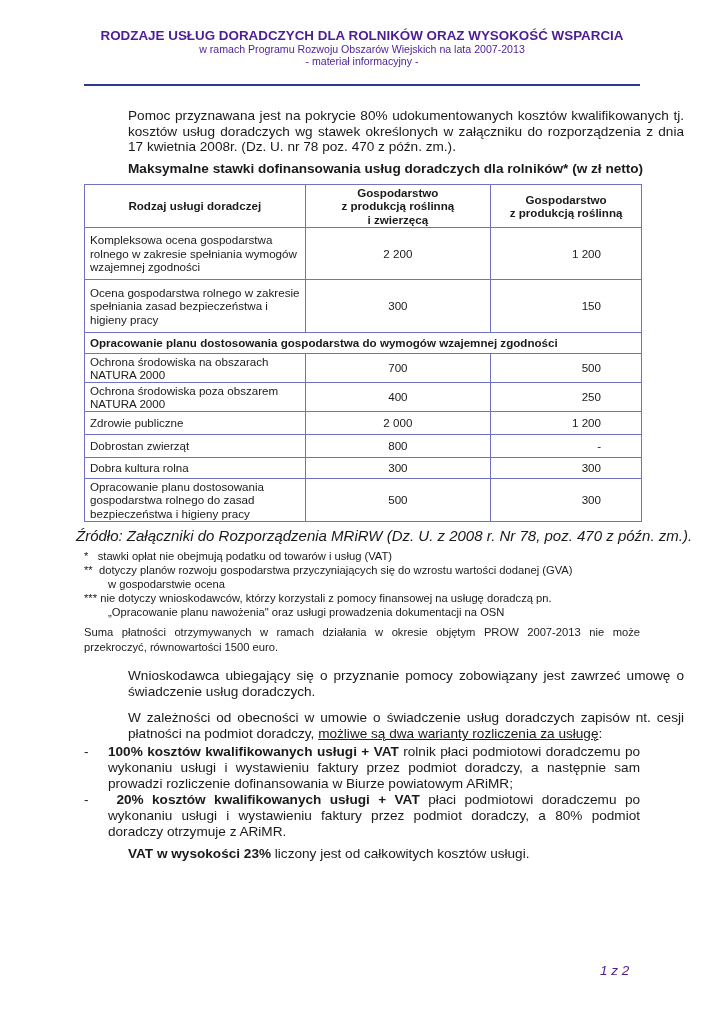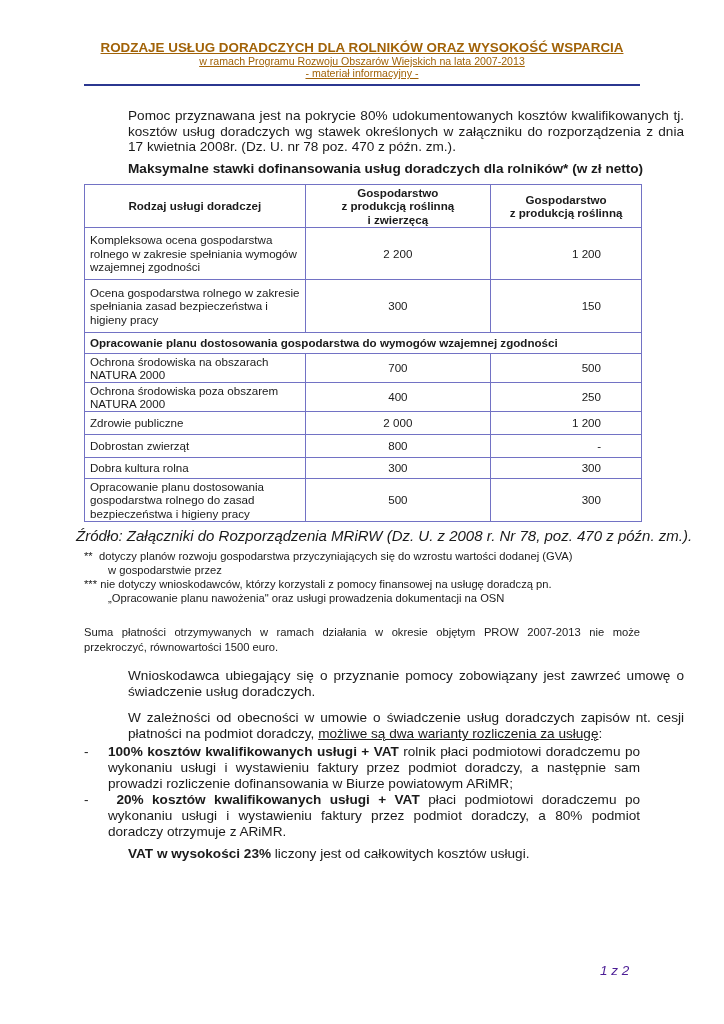--- a/index.html
+++ b/index.html
@@ -1,18 +1,18 @@
 <!DOCTYPE html>
 <html><head>
 <meta charset="utf-8">
 <style>
   html, body { margin:0; padding:0; background:#ffffff; }
   body { width:724px; height:1024px; position:relative; overflow:hidden;
          font-family:"Liberation Sans", sans-serif; color:#1a1a1a; }
-  .header { position:absolute; left:84px; top:40px; width:556px; text-align:center; color:#a16207;text-decoration:underline; }
+  .header { position:absolute; left:84px; top:28px; width:556px; text-align:center; color:#4c1d95; }
   .header .title { font-weight:bold; font-size:13.4px; letter-spacing:0; line-height:15px; }
   .header .sub { font-size:10.6px; line-height:12px; }
   .rule { position:absolute; left:84px; top:84px; width:556px; height:2px; background:#2b3790; }
 
   .p { position:absolute; left:84px; width:556px; font-size:13.6px; line-height:15.6px; text-align:justify;margin-left:44px; }
   .intro { top:108px; }
   .tabletitle { top:161px; font-weight:bold; font-size:13.6px; }
 
   table.rates { position:absolute; left:84px; top:184px; width:558px; border-collapse:collapse;
                 font-size:11.6px; line-height:13.5px; }
@@ -109,23 +109,27 @@
     <td class="c2">500</td>
     <td class="c3">300</td>
   </tr>
 </tbody>
   </table>
 
 <div class="source">Źródło: Załączniki do Rozporządzenia MRiRW (Dz. U. z 2008 r. Nr 78, poz. 470 z późn. zm.).</div>
 
 <div class="notes">
   <div>
+    <span>*</span>&nbsp;&nbsp;
+    <span>stawki opłat nie obejmują podatku od towarów i usług (VAT)</span>
+  </div>
+  <div>
     <span>**</span>&nbsp;
     <span>dotyczy planów rozwoju gospodarstwa przyczyniających się do wzrostu wartości dodanej (GVA)</span>
-    <div class="ind">w gospodarstwie przez</div>
+    <div class="ind">w gospodarstwie ocena</div>
   </div>
   <div>
     <span>***</span>
     <span>nie dotyczy wnioskodawców, którzy korzystali z pomocy finansowej na usługę doradczą pn.</span>
     <div class="ind">„Opracowanie planu nawożenia" oraz usługi prowadzenia dokumentacji na OSN</div>
   </div>
 </div>
 
 <div class="suma">Suma płatności otrzymywanych w ramach działania w okresie objętym PROW 2007-2013 nie może przekroczyć, równowartości 1500 euro.</div>
 

